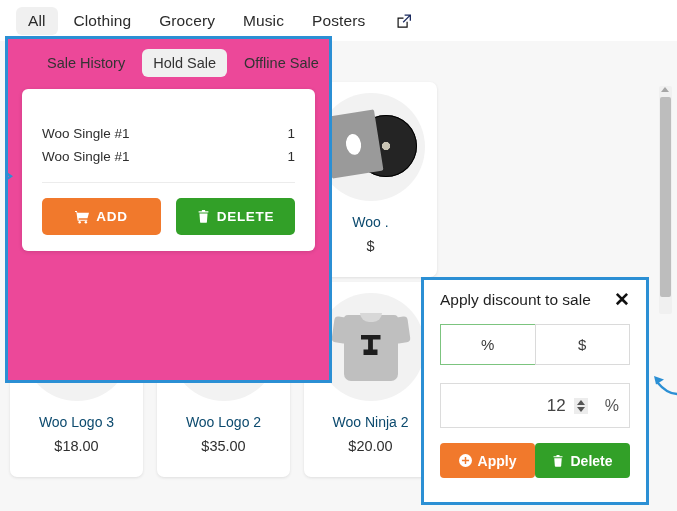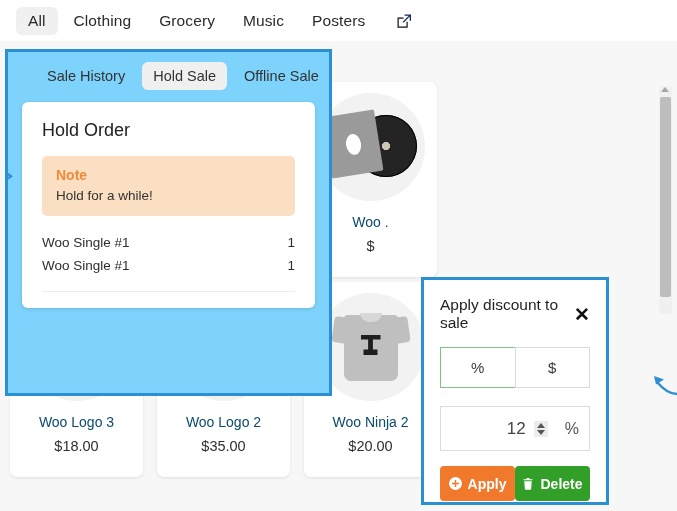--- a/index.html
+++ b/index.html
@@ -102,22 +102,22 @@
     border-left:4px solid transparent; border-right:4px solid transparent;
     border-bottom:5px solid #a6a6a6;
   }
   .scrollbar .thumb {
     position: absolute; left: 1px; top: 11px; width: 11px; height: 200px;
     background: #bdbdbd; border-radius: 2px;
   }
 
   
   .hold-panel {
-    position: absolute; left: 5px; top: 49px; width: 327px; height: 347px;
-    background: #7dd3fc; border: 3px solid #2b8fd4;
+    position: absolute; left: 5px; top: 36px; width: 327px; height: 347px;
+    background: #ec4899; border: 3px solid #2b8fd4;
   }
   .hold-tabs {
     display: flex; align-items: center; gap: 6px;
     padding: 10px 12px 12px 28px;
   }
   .hold-tab {
     font-size: 14.5px; color: #333; padding: 6px 11px; border-radius: 6px;
     white-space: nowrap;
   }
   .hold-tab.active { background: #f0f0f0; }
@@ -149,23 +149,23 @@
     flex: 1; border: none; border-radius: 5px; color: #fff;
     font-size: 13.5px; font-weight: bold; letter-spacing: .7px;
     height: 37px; display: flex; align-items: center; justify-content: center;
     gap: 7px; cursor: pointer; font-family: "Liberation Sans", sans-serif;
   }
   .btn-orange { background: #f1792c; }
   .btn-green { background: #32a028; }
 
   
   .discount-popup {
-    position: absolute; left: 421px; top: 277px; width: 188px; height: 228px;
+    position: absolute; left: 421px; top: 277px; width: 228px; height: 228px;
     background: #ffffff; border: 3px solid #2b8fd4;
-    padding: 16px 16px;
+    padding: 10px 16px;
   }
   .disc-head { display: flex; align-items: center; justify-content: space-between; }
   .disc-title { font-size: 15.5px; color: #1f1f1f; }
   .disc-close { font-size: 19px; color: #111; font-weight: bold; line-height: 1; cursor: pointer; }
 
   .type-toggle { display: flex; margin-top: 15px; }
   .type-btn {
     flex: 1; height: 41px; display: flex; align-items: center; justify-content: center;
     font-size: 15px; color: #3a3a3a; background: #fff;
     border: 1px solid #dadada; cursor: pointer;
@@ -310,40 +310,55 @@
   </div>
 
   <div class="hold-panel">
     <div class="hold-tabs">
       <div class="hold-tab">Sale History</div>
       <div class="hold-tab active">Hold Sale</div>
       <div class="hold-tab">Offline Sale</div>
     </div>
 
     <div class="hold-card">
-      <div class="hold-title">Hold Order</div>
-
-      <div class="note-box">
-        <div class="note-label">Note</div>
-        <div class="note-text">Hold for a while!</div>
-      </div>
+
 
       <div class="item-list">
         <div class="item-row">
           <span>Woo Single #1</span>
           <span>1</span>
         </div>
         <div class="item-row">
           <span>Woo Single #1</span>
           <span>1</span>
         </div>
       </div>
 
       <div class="item-sep"></div>
 
+      <div class="hold-btns">
+        <button class="btn btn-orange">
+          <span>
+            <svg viewBox="0 0 16 16" width="14" height="14" fill="#fff">
+              <path d="M0 1h2.2l.5 2H16l-1.7 6.5H4.3L4 11h10v1.2H3L1.6 2.2H0z"></path>
+              <circle cx="5.3" cy="14" r="1.4"></circle>
+                <circle cx="12.4" cy="14" r="1.4"></circle>
+            </svg>
+          </span>
+          <span>ADD</span>
+        </button>
+        <button class="btn btn-green">
+          <span>
+            <svg viewBox="0 0 16 16" width="13" height="13" fill="#fff">
+              <path d="M6 0h4v1.5h4V3H2V1.5h4zM3 4.3h10l-.8 10.4a1.2 1.2 0 0 1-1.2 1.1H5a1.2 1.2 0 0 1-1.2-1.1z"></path>
+            </svg>
+          </span>
+          <span>DELETE</span>
+        </button>
+      </div>
     </div>
   </div>
 
   <div class="discount-popup">
     <div class="disc-head">
       <div class="disc-title">Apply discount to sale</div>
       <div class="disc-close">✕</div>
     </div>
 
     <div class="type-toggle">

